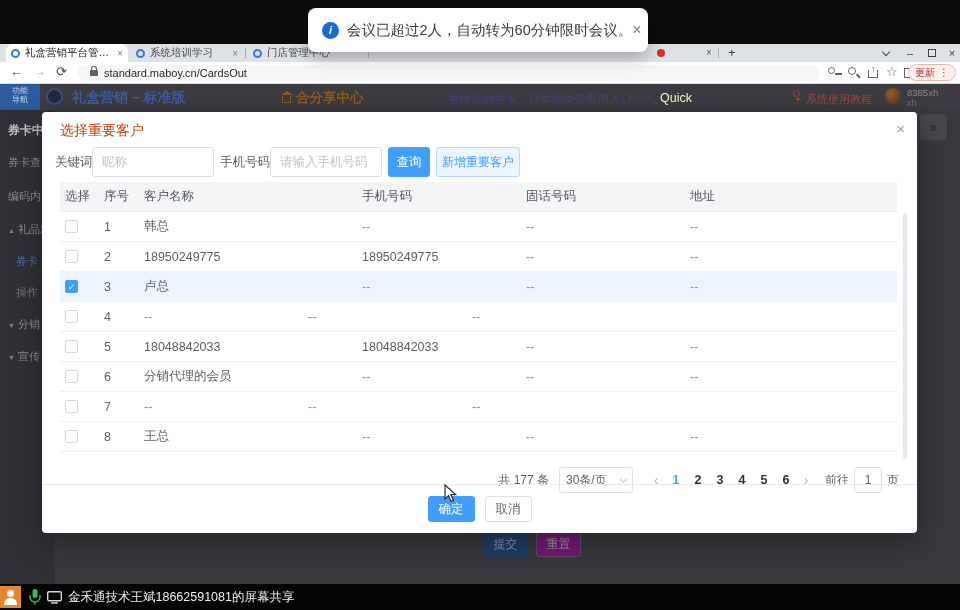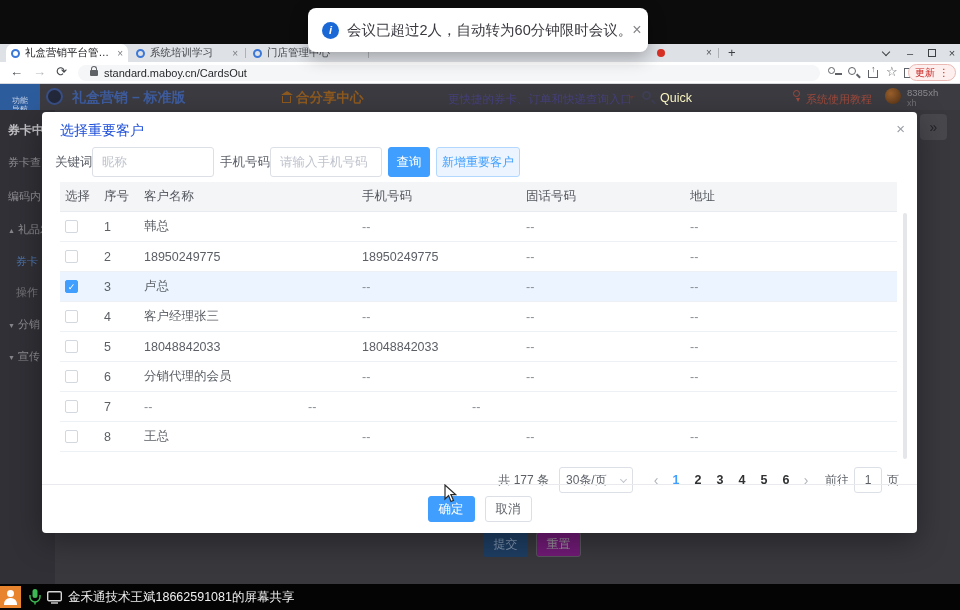--- a/index.html
+++ b/index.html
@@ -38,21 +38,21 @@
   .ic-star{font-size:13px;color:#5f6368;line-height:13px;}
   .ic-panel{border:1.4px solid #5f6368;width:12px;height:10px;margin-top:1px;}
   .ic-panel:after{content:"";position:absolute;right:0;top:0;width:4px;height:7.5px;background:#5f6368;}
   .ic-person{width:7px;height:7px;}
   .ic-person:before{content:"";position:absolute;left:2px;top:0;width:5px;height:5px;border-radius:50%;background:#5f6368;}
   .ic-person:after{content:"";position:absolute;left:-1px;top:6px;width:11px;height:6px;border-radius:5px 5px 0 0;background:#5f6368;}
   .update-pill{position:absolute;right:4px;top:2px;height:17px;border:1px solid #eab9b4;background:#fdefed;border-radius:9px;display:flex;align-items:center;padding:0 6px;gap:4px;font-size:10px;color:#c5221f;}
 
   
   .appheader{position:absolute;top:84px;left:0;width:100%;height:26px;background:#3b3b41;}
-  .navbox{position:absolute;left:0;top:0;width:40px;height:26px;background:#2d5c9d;color:#c9d6ea;font-size:8px;line-height:9px;text-align:center;padding-top:12px;}
+  .navbox{position:absolute;left:0;top:0;width:40px;height:26px;background:#2d5c9d;color:#c9d6ea;font-size:8px;line-height:9px;text-align:center;padding-top:2px;}
   .logo-c{position:absolute;left:46px;top:4px;width:17px;height:17px;border:2px solid #394f86;border-radius:50%;background:#23283a;}
   .brand{position:absolute;left:72px;top:5px;font-size:14px;font-weight:bold;color:#3e5da0;white-space:nowrap;}
   .share-c{position:absolute;left:282px;top:5px;font-size:13.5px;font-weight:bold;color:#8f5a1f;display:flex;align-items:center;gap:5px;}
   .house{width:9px;height:7px;border:1.5px solid #8f5a1f;border-top:none;position:relative;margin-top:3px;}
   .house:before{content:"";position:absolute;left:-2px;top:-5px;border-left:6px solid transparent;border-right:6px solid transparent;border-bottom:4px solid #8f5a1f;}
   .promo{position:absolute;left:448px;top:8px;font-size:11.5px;color:#46417e;white-space:nowrap;}
   .hand{position:absolute;left:626px;top:7px;font-size:11px;color:#7d3a35;}
   .qmag{position:absolute;left:642px;top:7px;width:9px;height:9px;border:2px solid #3f3f55;border-radius:50%;}
   .qmag:after{content:"";position:absolute;left:7px;top:8px;width:5px;height:2px;background:#3f3f55;transform:rotate(45deg);}
   .quick{position:absolute;left:660px;top:7px;font-size:12.5px;color:#fef9c3;}
@@ -71,21 +71,21 @@
   .sb-it.active{color:#4d74ab;}
   .sb-it.dim{color:#77777c;}
 
   .bg-btn{position:absolute;height:25px;font-size:12px;display:flex;align-items:center;justify-content:center;border-radius:3px;}
   .bg-submit{left:483px;top:532px;width:45px;background:#1e3e63;color:#7f93ad;}
   .bg-reset{left:536px;top:532px;width:45px;background:#701a75;border:1px solid #56565c;color:#96969a;}
   .expand-btn{position:absolute;left:920px;top:114px;width:27px;height:26px;background:#47474c;border-radius:4px;color:#232327;font-size:14px;display:flex;align-items:center;justify-content:center;}
 
   
   .modal{position:absolute;left:42px;top:112px;width:875px;height:421px;background:#fff;border-radius:4px;box-shadow:0 8px 30px rgba(0,0,0,.35);}
-  .m-title{position:absolute;left:18px;top:10px;font-size:14px;color:#1d4ed8;}
+  .m-title{position:absolute;left:18px;top:10px;font-size:14px;color:#c2410c;}
   .m-close{position:absolute;right:12px;top:8px;font-size:15px;color:#9a9ea6;}
   .m-lbl{position:absolute;top:42px;font-size:12.5px;color:#5a5e66;}
   .m-input{position:absolute;top:35px;height:30px;border:1px solid #dcdfe6;border-radius:3px;font-size:12.5px;color:#5a5e66;padding:0 9px;outline:none;}
   .m-input::placeholder{color:#bfc3cc;}
   .btn{display:flex;align-items:center;justify-content:center;border-radius:3px;font-size:12.5px;}
   .btn-primary{background:#409eff;color:#fff;border:1px solid #409eff;}
   .btn-plain{background:#ecf5ff;color:#409eff;border:1px solid #b3d8ff;font-size:12px;}
   .m-query{position:absolute;left:346px;top:35px;width:42px;height:30px;}
   .m-add{position:absolute;left:394px;top:35px;width:84px;height:30px;}
   .m-table{position:absolute;left:18px;top:70px;right:20px;}
@@ -274,21 +274,20 @@
         <span class="c3">卢总</span>
         <span class="c4 dash">--</span>
         <span class="c5 dash">--</span>
         <span class="c6 dash">--</span>
       </div>
       <div class="t-row">
         <span class="c1">
             <span class="cbx"></span>
           </span>
         <span class="c2">4</span>
-        <span class="c3">客户经理张三</span>
         <span class="c4 dash">--</span>
         <span class="c5 dash">--</span>
         <span class="c6 dash">--</span>
       </div>
       <div class="t-row">
         <span class="c1">
             <span class="cbx"></span>
           </span>
         <span class="c2">5</span>
         <span class="c3">18048842033</span>

